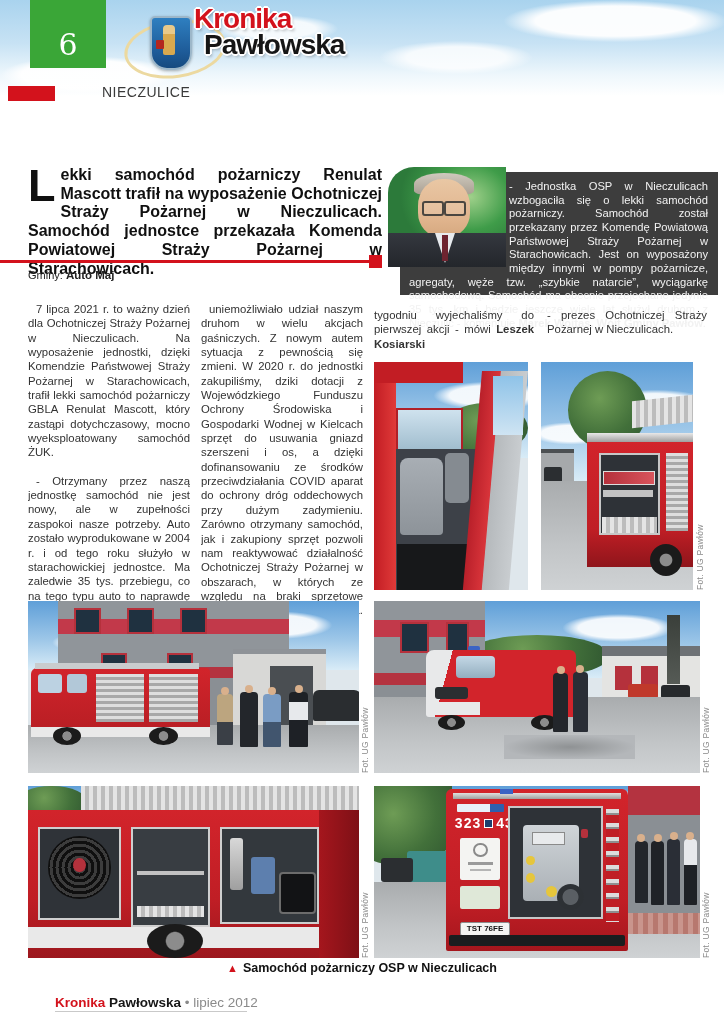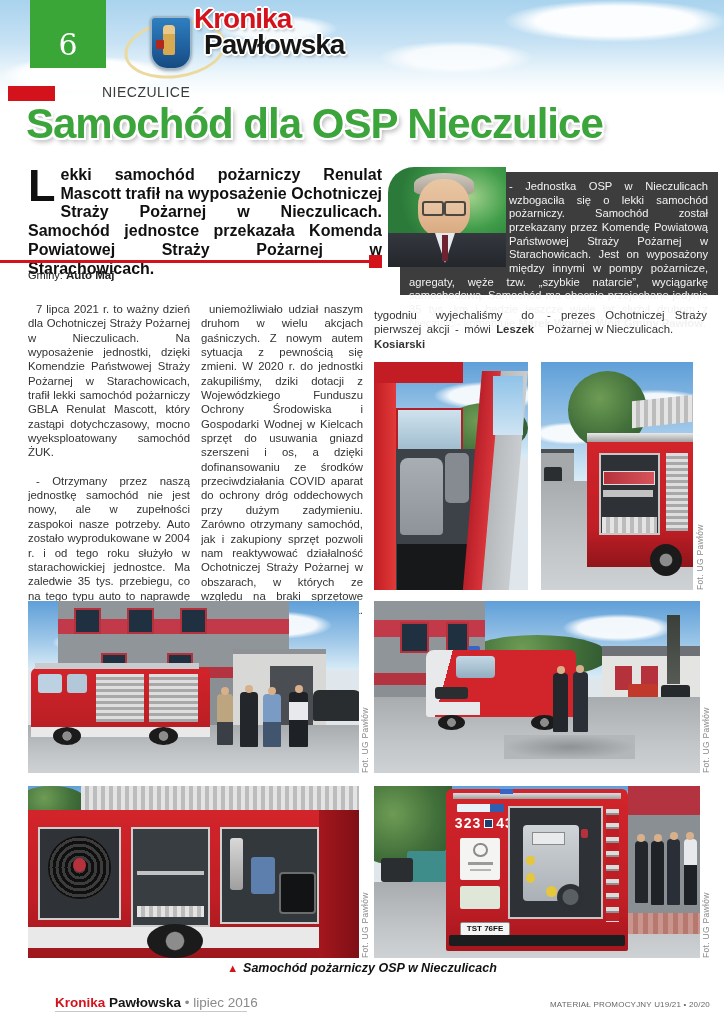--- a/index.html
+++ b/index.html
@@ -100,21 +100,21 @@
   .ph-side{left:541px;top:362px;width:152px;height:228px;}
   .ph-ml{left:28px;top:601px;width:331px;height:172px;}
   .ph-mr{left:374px;top:601px;width:326px;height:172px;}
   .ph-bl{left:28px;top:786px;width:331px;height:172px;}
   .ph-br{left:374px;top:786px;width:326px;height:172px;}
 
   .credit{position:absolute;width:12px;font-size:8.5px;color:#8a8a8a;letter-spacing:.3px;
     writing-mode:vertical-rl;transform:rotate(180deg);white-space:nowrap;}
 
   
-  .caption{left:0;top:961px;width:724px;text-align:center;font-size:12.5px;color:#111;font-style:italic;}
+  .caption{left:0;top:961px;width:724px;text-align:center;font-size:12.5px;color:#111;}
   .caption .mark{color:#d3121c;font-size:11px;margin-right:5px;}
   .footer-left{left:55px;top:995px;font-size:13.5px;}
   .footer-left .r{color:#d3121c;font-weight:bold;}
   .footer-left .b{color:#161616;font-weight:bold;}
   .footer-left .g{color:#8a8a8a;}
   .footer-underline{left:55px;top:1011px;width:192px;height:1px;background:#c9c9c9;}
   .footer-right{left:0;top:1000px;width:710px;text-align:right;font-size:8px;color:#666;letter-spacing:.2px;}
 
   
   .plate{position:absolute;background:#f4f4f2;border:1px solid #8c8c8c;color:#111;
@@ -137,21 +137,20 @@
     </div>
     <div class="brand">
       <div class="l1">Kronika</div>
       <div class="l2">Pawłowska</div>
     </div>
   </div>
 
   <div class="abs section-block"></div>
   <div class="abs section-label">NIECZULICE</div>
 
-  <h1 class="abs headline" style="margin:0;">Samochód dla OSP Nieczulice</h1>
 
   <div class="abs lead">
     <span class="dropcap">L</span><span>ekki samochód pożarniczy Renulat Mascott trafił na wyposażenie Ochotniczej Straży Pożarnej w Nieczulicach. Samochód jednostce przekazała Komenda Powiatowej Straży Pożarnej w Starachowicach.</span>
   </div>
   <div class="abs lead-rule"></div>
   <div class="abs lead-rule-sq"></div>
   <div class="abs author">
     <span>Gminy:</span>
     <b>Auto Maj</b>
   </div>
@@ -349,18 +348,17 @@
   </div>
   <div class="credit" style="left:701px;top:786px;height:172px;">Fot. UG Pawłów</div>
 
   <div class="abs caption">
     <span class="mark">▲</span><b>Samochód pożarniczy OSP w Nieczulicach</b>
   </div>
 
   <div class="abs footer-left">
     <span class="r">Kronika</span>
     <span class="b">Pawłowska</span>
-    <span class="g">• lipiec 2016</span>
+    <span class="g">• lipiec 2012</span>
   </div>
   <div class="abs footer-underline"></div>
-  <div class="abs footer-right">MATERIAŁ PROMOCYJNY U19/21 • 20/20</div>
 
 </div>
 
 </body></html>

